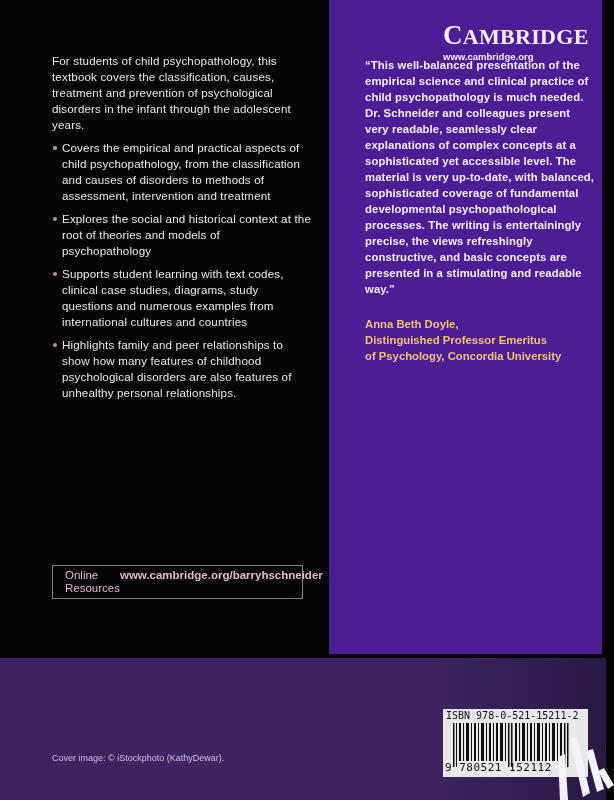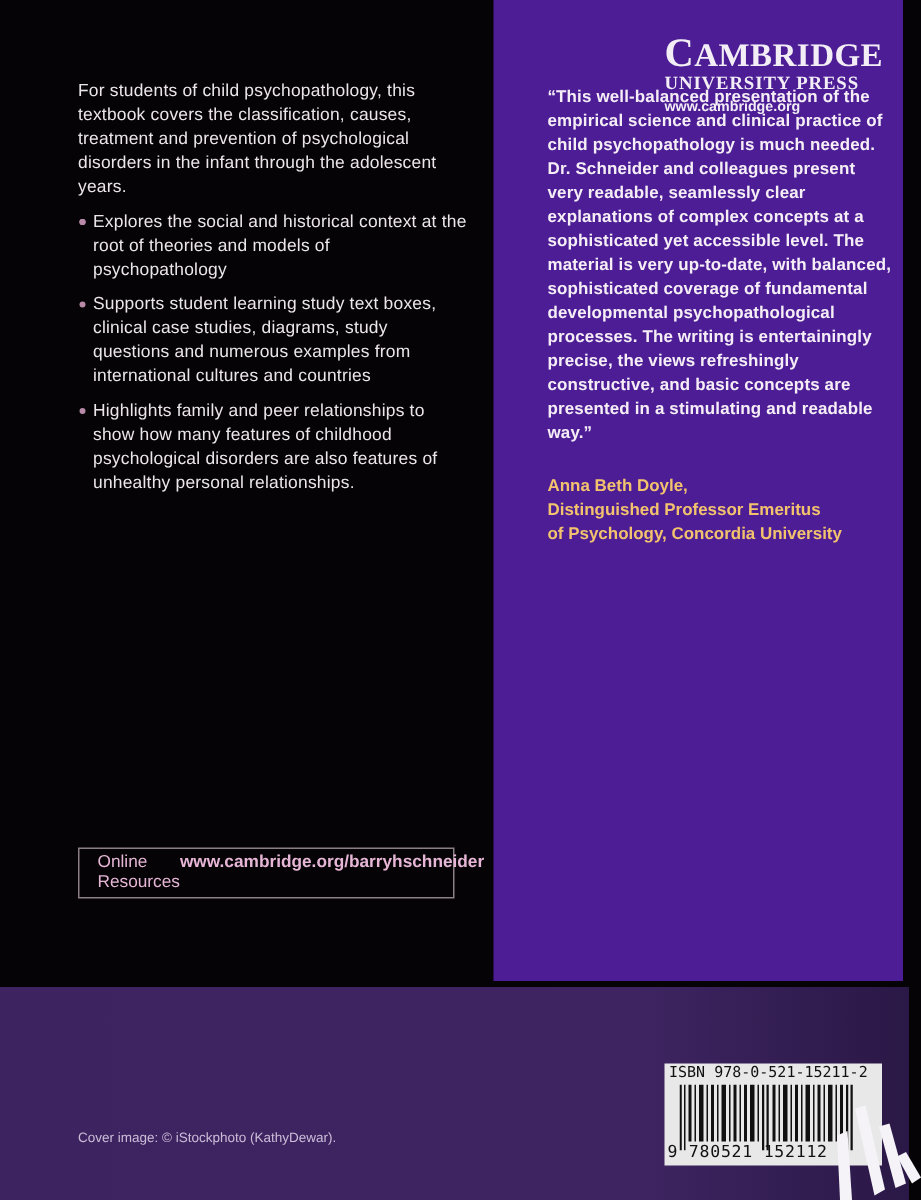--- a/index.html
+++ b/index.html
@@ -33,23 +33,23 @@
   </style>
 </head>
 <body>
 
 <div class="top-black"></div>
 
 <div class="left-col">
   <p class="intro">For students of child psychopathology, this textbook covers the classification, causes, treatment and prevention of psychological disorders in the infant through the adolescent years.</p>
   <ul class="bullets">
     <li><span class="dot"></span></li>
-    <li><span class="dot"></span></li>
+    <li><span class="dot"></span><span>Covers the empirical and practical aspects of child psychopathology, from the classification and causes of disorders to methods of assessment, intervention and treatment</span></li>
     <li><span class="dot"></span><span>Explores the social and historical context at the root of theories and models of psychopathology</span></li>
-    <li><span class="dot"></span><span>Supports student learning study text boxes, clinical case studies, diagrams, study questions and numerous examples from international cultures and countries</span></li>
+    <li><span class="dot"></span><span>Supports student learning with text codes, clinical case studies, diagrams, study questions and numerous examples from international cultures and countries</span></li>
     <li><span class="dot"></span><span>Highlights family and peer relationships to show how many features of childhood psychological disorders are also features of unhealthy personal relationships.</span></li>
   </ul>
 </div>
 
 <div class="online-box">
   <svg class="online-arrow" viewBox="0 0 22 22">
     <polygon points="0,4 4,0 14,10 14,5 19,5 19,19 5,19 5,14 10,14" fill="#e6a6cf"></polygon>
   </svg>
   <div class="online-text">
     <span class="online-title">Online Resources</span>
@@ -65,21 +65,20 @@
     <div>of Psychology, Concordia University</div>
   </div>
 </div>
 
 <div class="bottom-band">
   <div class="cover-credit">Cover image: © iStockphoto (KathyDewar).</div>
 </div>
 
 <div class="cup-logo">
   <div class="cup-name"><span class="cap">C</span><span>AMBRIDGE</span></div>
-  <div class="cup-sub">UNIVERSITY PRESS</div>
   <div class="cup-url">www.cambridge.org</div>
 </div>
 
 <div class="barcode">
   <div class="isbn-label">ISBN 978-0-521-15211-2</div>
   <svg class="bars" viewBox="0 0 120 44" preserveAspectRatio="none">
     <g fill="#111">
       <rect x="0" y="0" width="1.5" height="44"></rect>
         <rect x="3" y="0" width="1" height="44"></rect>
       <rect x="6" y="0" width="2" height="38"></rect>

